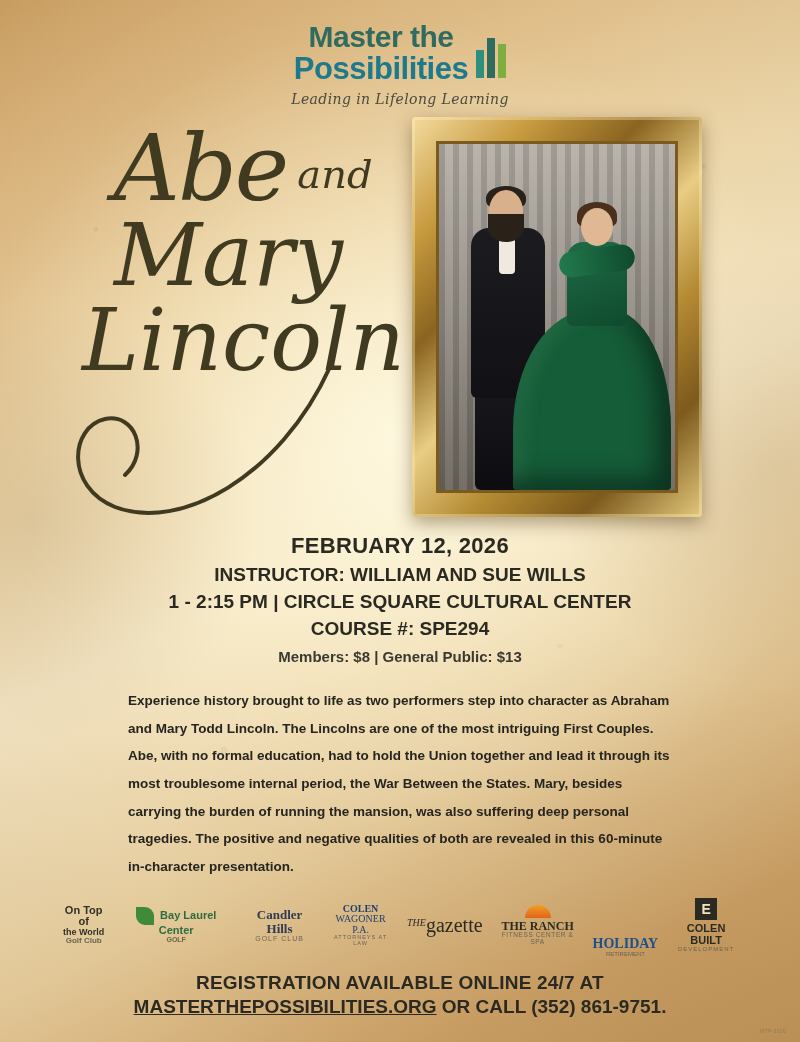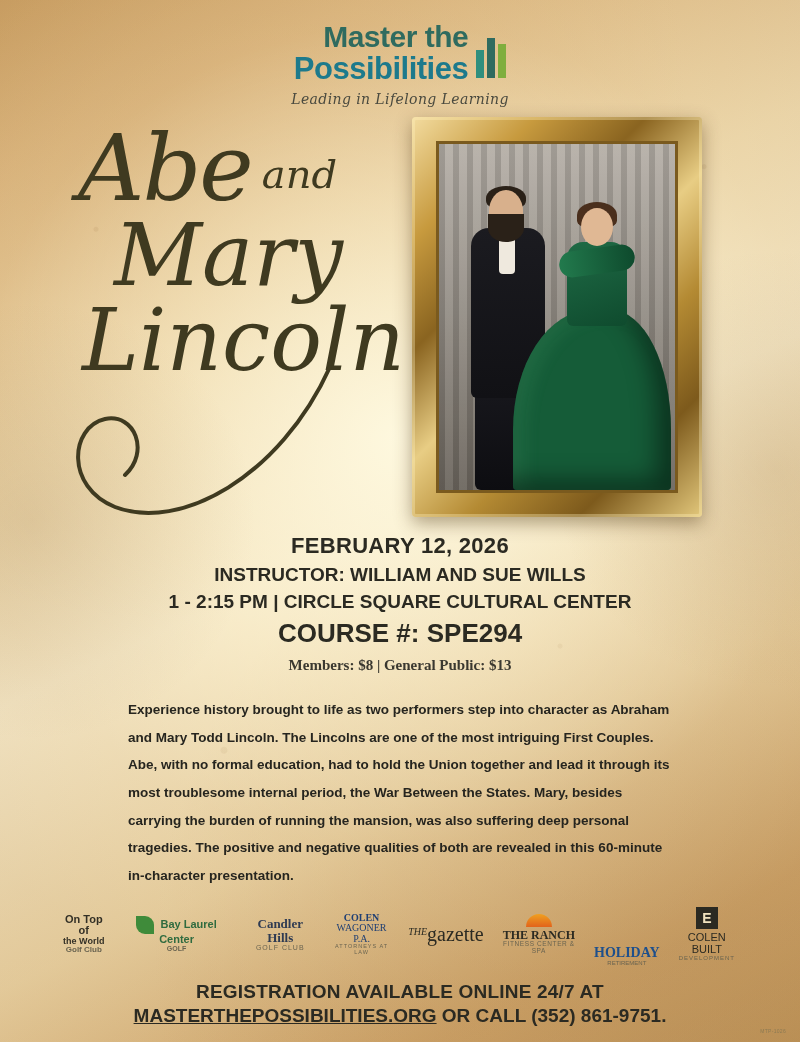--- a/index.html
+++ b/index.html
@@ -48,21 +48,21 @@
   .logo-block {
     text-align: center;
     padding-top: 22px;
   }
   .logo-row {
     display: inline-flex;
     align-items: flex-end;
     justify-content: center;
   }
   .logo-words {
-    text-align: right;
+    text-align: center;
     line-height: 1;
   }
   .logo-master {
     font-family: "Liberation Sans", sans-serif;
     font-size: 30px;
     font-weight: bold;
     color: #2f6b5f;
     letter-spacing: -0.5px;
     display: block;
   }
@@ -111,20 +111,21 @@
     width: 330px;
     color: #3f3a20;
     font-family: "DejaVu Serif", serif;
     font-style: italic;
     line-height: 0.92;
   }
   .script-line1 {
     display: block;
     font-size: 92px;
     letter-spacing: -2px;
+    text-align: center;
   }
   .script-and {
     font-size: 40px;
     font-style: italic;
     margin-left: 10px;
     letter-spacing: 0;
     vertical-align: 12px;
   }
   .script-line2 {
     display: block;
@@ -276,30 +277,29 @@
     font-size: 19px;
     font-weight: bold;
     margin-top: 5px;
   }
   .det-time {
     font-size: 19px;
     font-weight: bold;
     margin-top: 5px;
   }
   .det-course {
-    font-size: 26px;
+    font-size: 19px;
     font-weight: bold;
     margin-top: 5px;
   }
   .det-price {
     font-size: 15px;
     font-weight: bold;
     margin-top: 8px;
     color: #3a3830;
-    font-family: Liberation Serif, serif;
   }
 
   
   .description {
     margin: 22px 128px 9px 128px;
     font-size: 13.5px;
     line-height: 2.05;
     color: #26251f;
     font-weight: bold;
   }
@@ -333,21 +333,21 @@
   .sp-candler .l1 { font-size: 13px; font-weight: bold; color: #2f3b52; font-family:"Liberation Serif", serif; }
   .sp-candler .l2 { font-size: 7px; letter-spacing: 1px; color:#6a6450; }
   .sp-colen .l1 { font-size: 10px; font-weight: bold; color:#1f3f73; font-family:"Liberation Serif", serif;}
   .sp-colen .l2 { font-size: 10px; font-weight: normal; color:#1f3f73; font-family:"Liberation Serif", serif;}
   .sp-gazette { font-size: 20px; font-family: "Liberation Serif", serif; color:#2b2a22; }
   .sp-gazette .pre { font-size: 10px; vertical-align: 6px; font-style: italic; }
   .sp-ranch .l1 { font-size: 12px; font-weight: bold; color:#2b2a22; font-family:"Liberation Serif", serif; }
   .sp-ranch .l2 { font-size: 6.5px; letter-spacing:0.6px; color:#6a6450; }
   .sp-holiday .l1 { font-size: 14px; font-weight: bold; color:#1d4f8c; font-family:"Liberation Serif", serif;margin-top:44px;}
   .sp-holiday .l2 { font-size: 6px; color:#6a6450; }
-  .sp-built .l1 { font-size: 11px; font-weight: normal; color:#2b2a22; }
+  .sp-built .l1 { font-size: 11px; font-weight: bold; color:#2b2a22; }
   .sp-built .l3 { font-size: 6px; letter-spacing: 1px; color:#6a6450; }
   .sun {
     width: 26px; height: 13px;
     border-radius: 26px 26px 0 0;
     background: linear-gradient(180deg, #f0a020, #e2631b);
     margin: 0 auto 2px auto;
   }
   .leaf {
     width: 18px; height: 18px;
     border-radius: 0 50% 0 50%;

